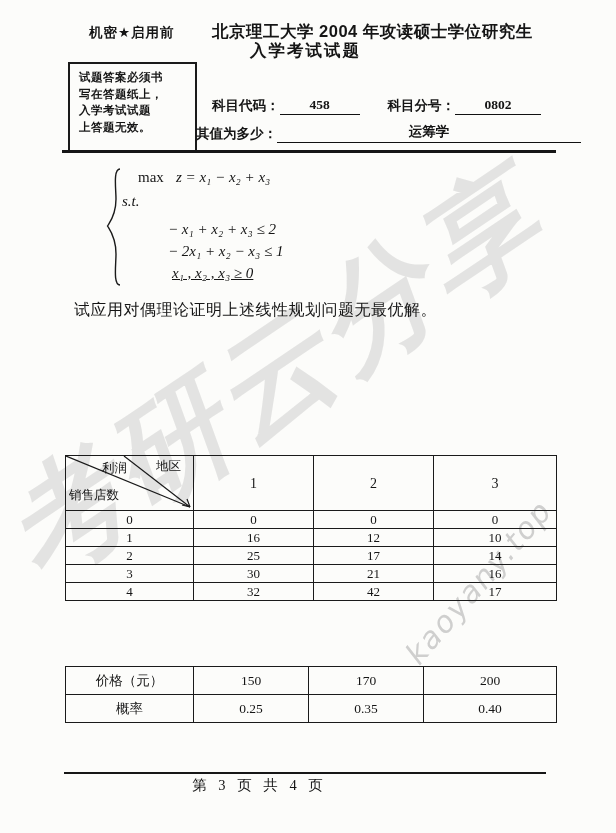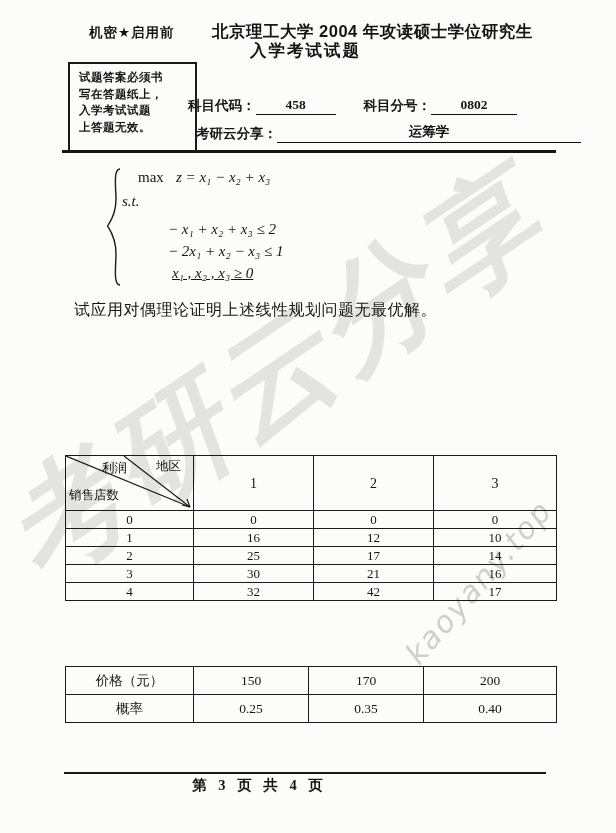--- a/index.html
+++ b/index.html
@@ -27,21 +27,21 @@
   
   .sans{font-family:"Liberation Sans","DejaVu Sans",sans-serif;}
   .classified{position:absolute;left:89px;top:24px;font-weight:bold;font-size:13.5px;letter-spacing:1px;}
   .title1{position:absolute;left:212px;top:21px;font-weight:bold;font-size:16.5px;letter-spacing:.5px;white-space:nowrap;}
   .title2{position:absolute;left:250px;top:40px;font-weight:bold;font-size:16.5px;letter-spacing:2px;}
   .notice-box{
     position:absolute;left:68px;top:62px;width:114px;height:74px;
     border:2px solid #1a1a1a;padding:5px 2px 8px 9px;
     font-weight:bold;font-size:11.5px;line-height:16.5px;letter-spacing:.5px;
   }
-  .subj-row1{position:absolute;left:188px;top:96px;white-space:nowrap;}
+  .subj-row1{position:absolute;left:212px;top:96px;white-space:nowrap;}
   .subj-row2{position:absolute;left:196px;top:123px;white-space:nowrap;}
   .subj-label{font-weight:bold;font-size:13.5px;}
   .subj-val{display:inline-block;border-bottom:1.5px solid #111;font-weight:bold;font-size:13.5px;
             text-align:center;vertical-align:bottom;padding:0 4px 1px 4px;}
   .w-code{min-width:72px;margin-right:24px;}
   .w-div{min-width:78px;}
   .w-name{min-width:296px;}
   .rule{position:absolute;background:#161616;}
   .rule-top{left:62px;top:150px;width:494px;height:2.5px;}
   
@@ -71,21 +71,21 @@
   .tbl2 td{height:27px;line-height:27px;font-size:13.5px;}
   .corner{position:relative;}
   .corner svg{position:absolute;left:0;top:0;}
   .corner .lab{position:absolute;font-size:12.5px;font-weight:normal;white-space:nowrap;}
   .lab-profit{left:36px;top:4px;}
   .lab-region{left:90px;top:2px;}
   .lab-stores{left:3px;top:31px;}
   
   .rule-bottom{left:64px;top:772px;width:482px;height:2px;}
   .page-num{position:absolute;left:0;top:776px;width:519px;text-align:center;
-            font-size:14.5px;letter-spacing:4px;font-weight:bold;}
+            font-size:14.5px;letter-spacing:4px;}
 </style>
 </head>
 <body>
 
 <div class="page">
 
   <div class="wm-big">考研云分享</div>
   <div class="wm-site">kaoyany.top</div>
 
   <div class="layer">
@@ -99,21 +99,21 @@
       <div>写在答题纸上，</div>
       <div>入学考试试题</div>
       <div>上答题无效。</div>
     </div>
 
     <div class="subj-row1">
       <span class="subj-label sans">科目代码：</span><span class="subj-val w-code">458</span>
       <span class="subj-label sans">科目分号：</span><span class="subj-val w-div">0802</span>
     </div>
     <div class="subj-row2">
-      <span class="subj-label sans">考研云分享：</span><span class="subj-val w-name">运筹学</span>
+      <span class="subj-label sans">其值为多少：</span><span class="subj-val w-name">运筹学</span>
     </div>
 
     <div class="rule rule-top"></div>
 
     <div class="lp">
       <svg class="lp-brace" width="16" height="120" viewBox="0 0 16 120">
         <path d="M14 2 C7 2 10 22 10 32 C10 48 4 55 1.5 59 C4 63 10 71 10 87 C10 98 7 118 14 118" fill="none" stroke="#1a1a1a" stroke-width="1.4"></path>
       </svg>
       <span class="lp-line lp-max">max</span>
       <span class="lp-line lp-obj">z = x₁ − x₂ + x₃</span>

